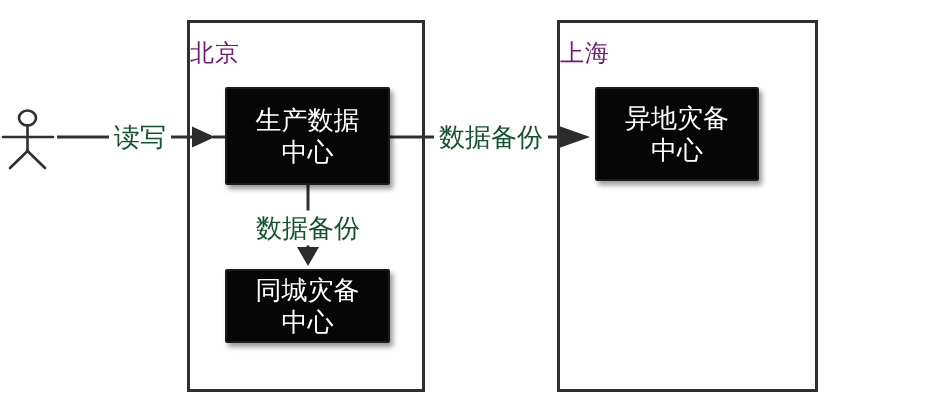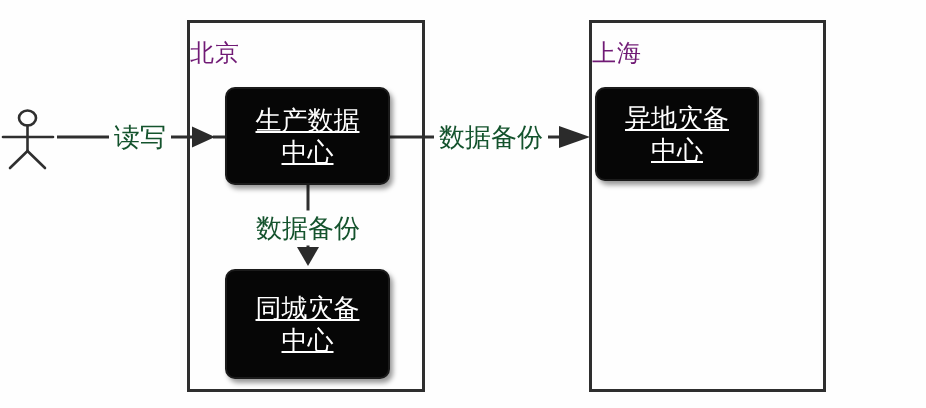--- a/index.html
+++ b/index.html
@@ -22,51 +22,50 @@
     z-index: 1;
   }
   .region {
     position: absolute;
     border: 3px solid #2e2e2e;
     box-sizing: border-box;
     background: transparent;
     z-index: 2;
   }
   .region-beijing { left: 187px; top: 20px; width: 238px; height: 372px; }
-  .region-shanghai { left: 557px; top: 20px; width: 237px; height: 372px; margin-left: 32px; }
+  .region-shanghai { left: 557px; top: 20px; width: 261px; height: 372px; }
   .region-title {
     position: absolute;
     left: 0;
     top: 14px;
     width: 100%;
     text-align: left;
     font-size: 24px;
     color: #701a75;
     letter-spacing: 1px;
   }
   .node {
     position: absolute;
     background: #060606;
     border: 2px solid #1b1b1b;
-    border-radius: 10px;
+    border-radius: 2px;
     box-sizing: border-box;
     box-shadow: 3px 4px 5px rgba(0,0,0,0.40);
     color: #ffffff;
     display: flex;
     flex-direction: column;
     align-items: center;
     justify-content: center;
     text-align: center;
     font-size: 26px;
     line-height: 32px;
     z-index: 3;
-    text-decoration: underline;
   }
   .node-production { left: 225px; top: 87px;  width: 165px; height: 98px; }
-  .node-local-dr   { left: 225px; top: 269px; width: 165px; height: 110px; }
+  .node-local-dr   { left: 225px; top: 269px; width: 165px; height: 74px; }
   .node-remote-dr  { left: 595px; top: 87px;  width: 164px; height: 94px; }
   .edge-label {
     position: absolute;
     transform: translate(-50%, -50%);
     background: #fefefe;
     padding: 0 5px;
     font-size: 26px;
     color: #14532d;
     white-space: nowrap;
     z-index: 4;

